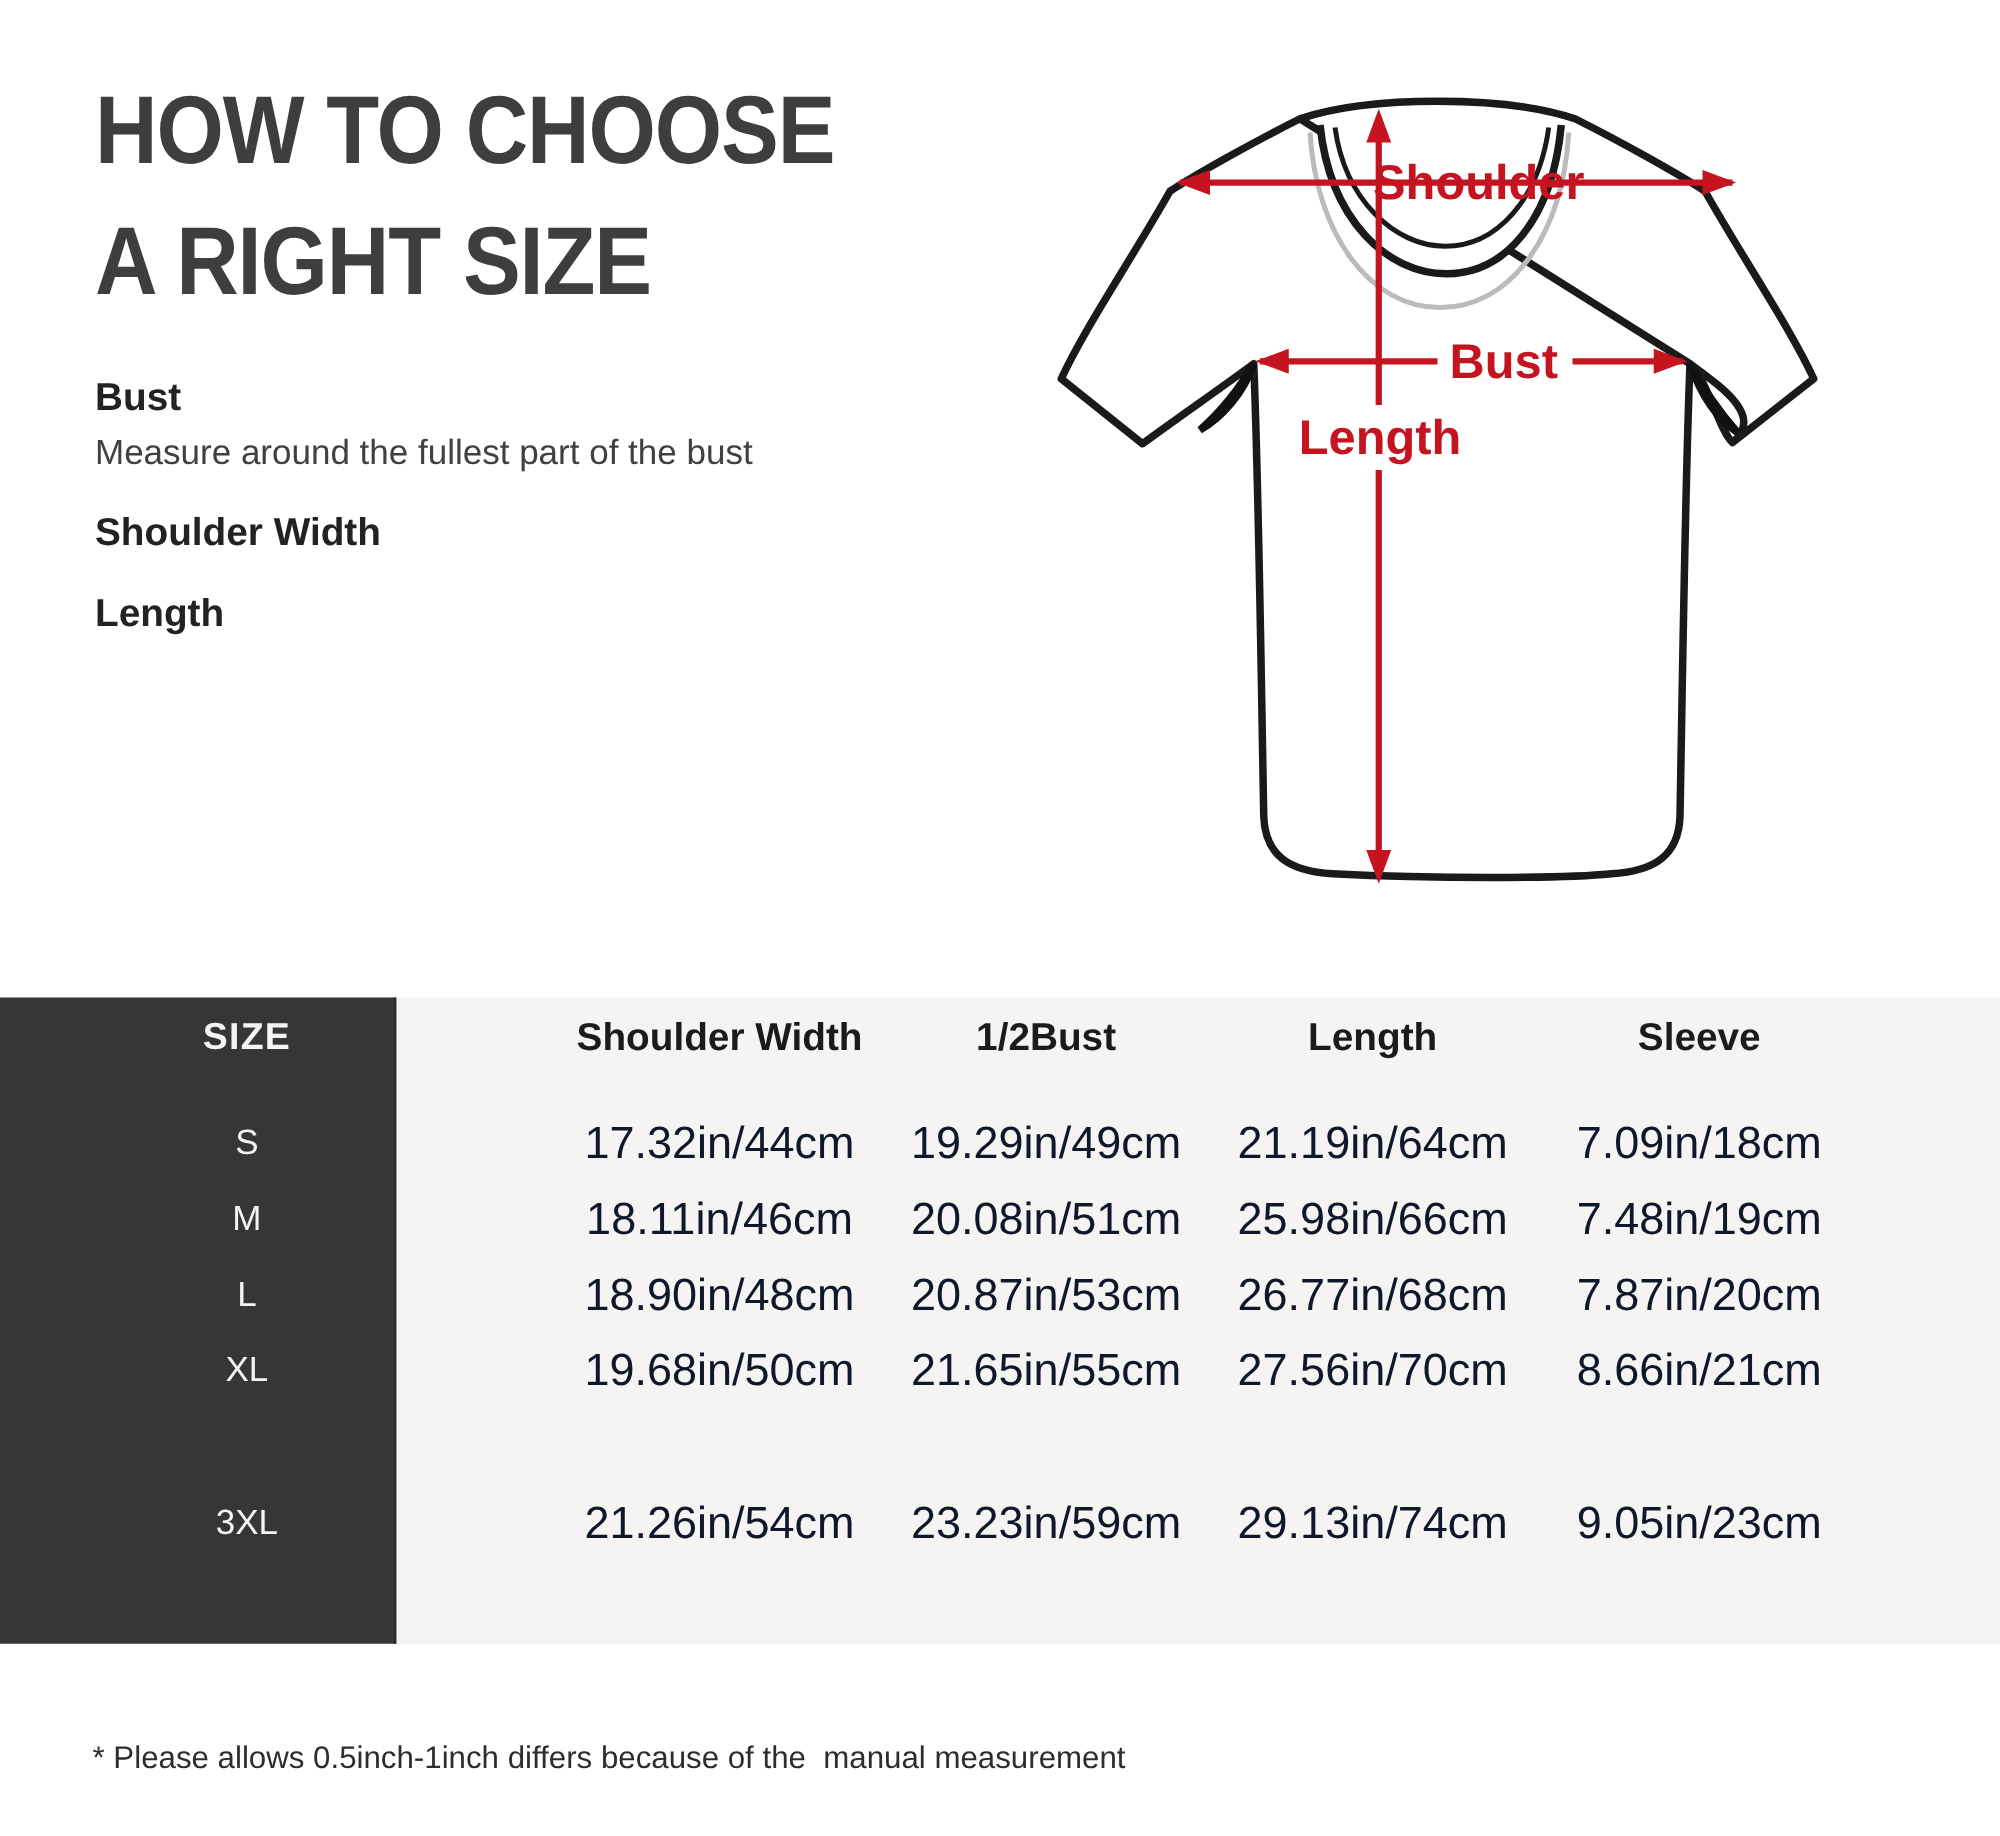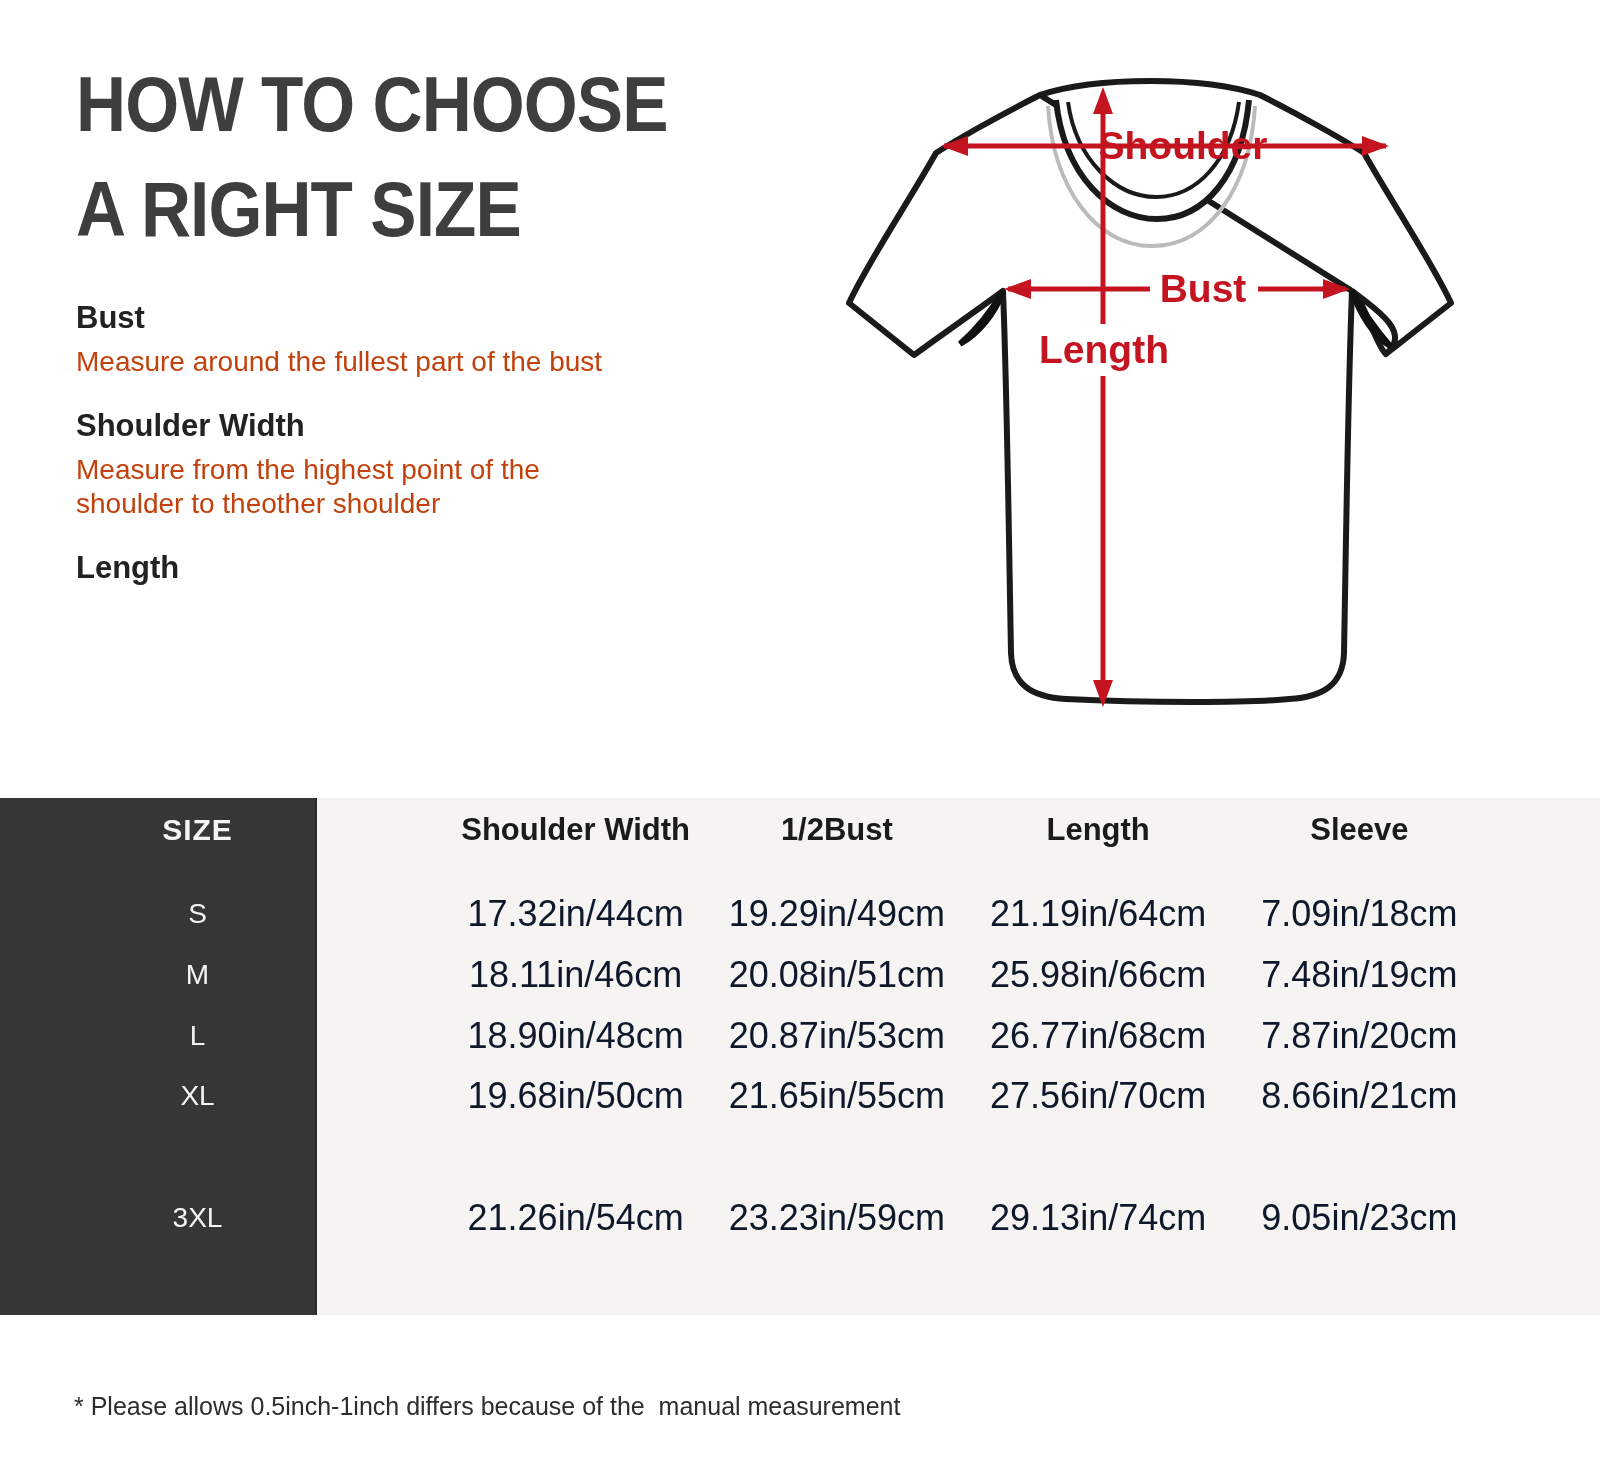--- a/index.html
+++ b/index.html
@@ -17,21 +17,21 @@
     font-size:77px;font-weight:800;color:#3e3e3e;
     line-height:1.36;letter-spacing:-1px;
     transform:scaleX(0.9);transform-origin:left top;
     white-space:nowrap;
   }
   
   .instructions{position:absolute;left:76px;top:300px;width:640px;}
   .inst-section{margin-bottom:29px;}
   .inst-heading{font-size:31px;font-weight:700;color:#222222;margin-bottom:9px;}
   .inst-body{
-    font-size:28px;color:#c2410c;line-height:1.21;
+    font-size:28px;color:#404040;line-height:1.21;
     white-space:pre-line;
   }
   
   .diagram{position:absolute;left:810px;top:50px;width:700px;height:700px;}
   .diagram svg{width:100%;height:100%;}
   .red-label{
     font-family:"Liberation Sans", sans-serif;
     font-weight:700;font-size:39px;
   }
   
@@ -70,22 +70,20 @@
   <div>A RIGHT SIZE</div>
 </div>
 
 <div class="instructions">
   <div class="inst-section">
     <div class="inst-heading">Bust</div>
     <div class="inst-body">Measure around the fullest part of the bust</div>
   </div>
   <div class="inst-section">
     <div class="inst-heading">Shoulder Width</div>
-    <div class="inst-body">Measure from the highest point of the
-shoulder to theother shoulder</div>
   </div>
   <div class="inst-section">
     <div class="inst-heading">Length</div>
   </div>
 </div>
 
 <div class="diagram">
   <svg viewBox="810 50 700 700" xmlns="http://www.w3.org/2000/svg">
 
     <g>

